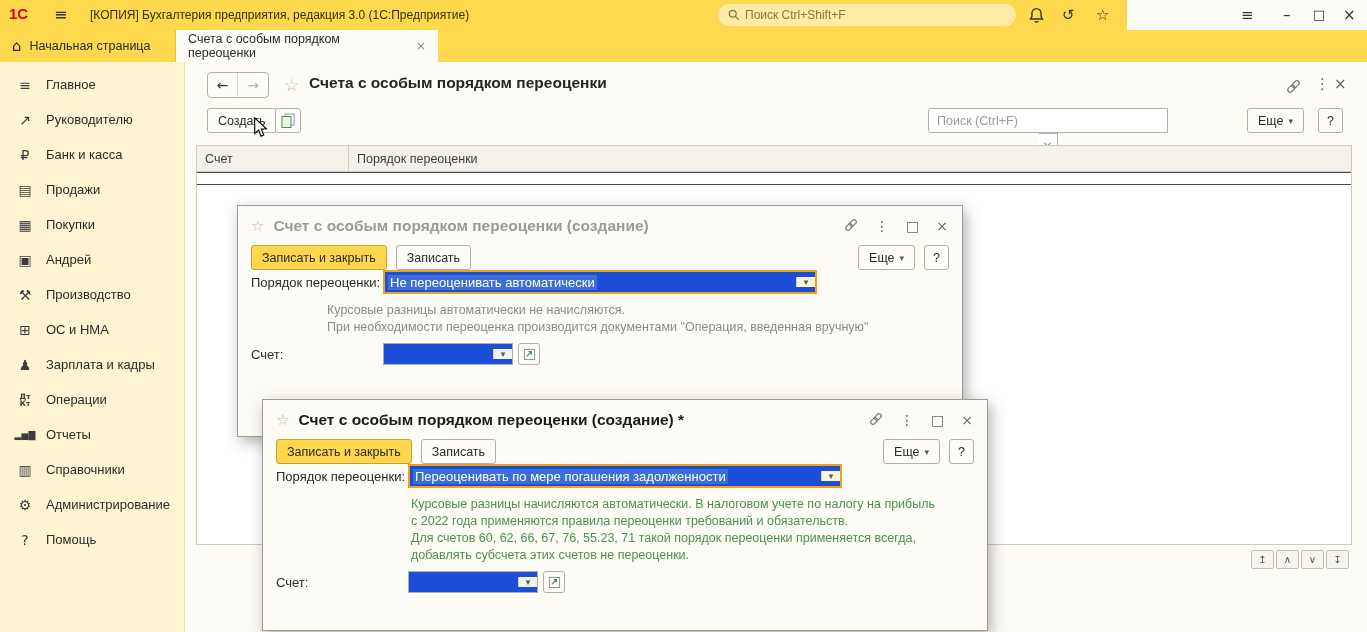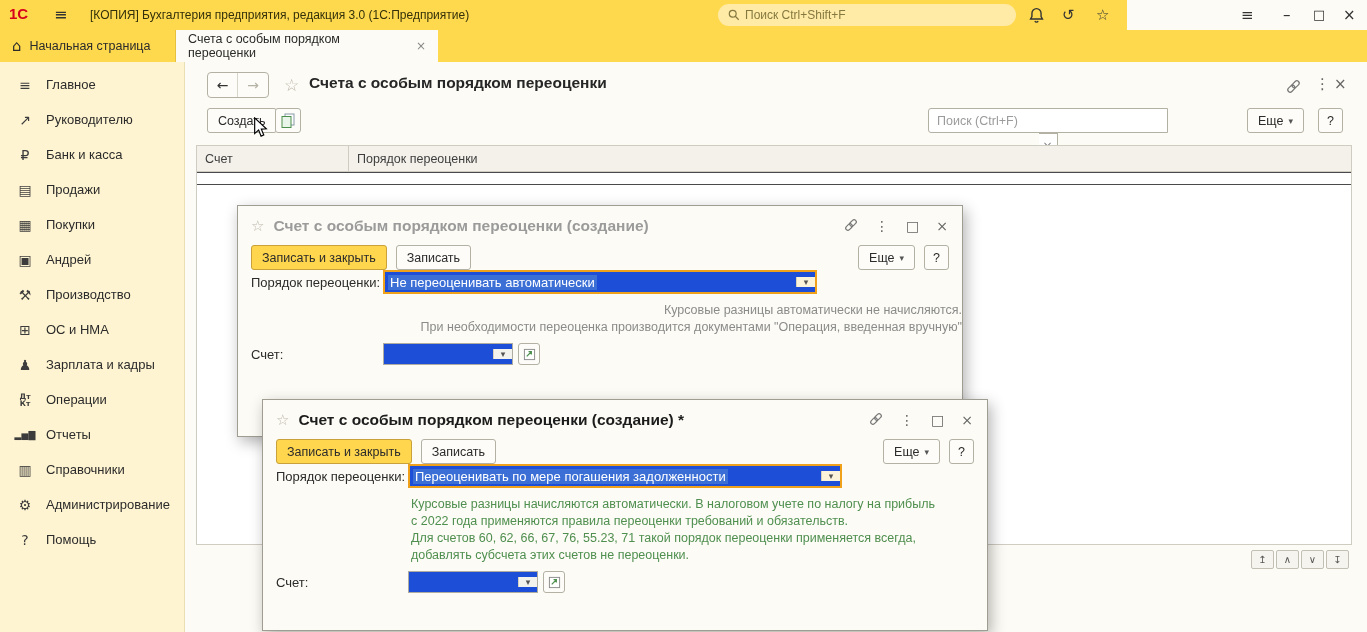--- a/index.html
+++ b/index.html
@@ -119,21 +119,21 @@
   .combo-text { flex:1; display:flex; align-items:center; padding-left:3px; font-size:13px;
                 white-space:nowrap; overflow:hidden; }
   .sel { background:#3b6fd6; color:#fff; padding:0 2px; }
   .combo-dd { width:19px; display:flex; align-items:center; justify-content:center;
               border-left:1px solid #d8d2bd; background:#fbf4da; color:#555; font-size:9px;
               font-family:"DejaVu Sans",sans-serif; }
   .combo.big { width:434px; }
   .combo.small { width:130px; height:22px; }
   .combo.small .combo-dd { background:#f4f2ec; }
   .hint { font-size:12.5px; line-height:17px; margin-top:8px; }
-  .d1 .hint { margin-left:89px; color:#8b8b8b;text-align:right; }
+  .d1 .hint { margin-left:89px; color:#8b8b8b; }
   .d2 .hint { margin-left:148px; color:#4f8f4f; }
   .acct { margin-top:7px; }
   .open-btn { width:22px; height:22px; margin-left:5px; background:#fdfcf8; border:1px solid #b3b0a4;
               border-radius:3px; display:inline-flex; align-items:center; justify-content:center; }
 
   .cursor { position:absolute; left:253px; top:117px; z-index:60; pointer-events:none; }
 </style>
 </head>
 <body>
 

